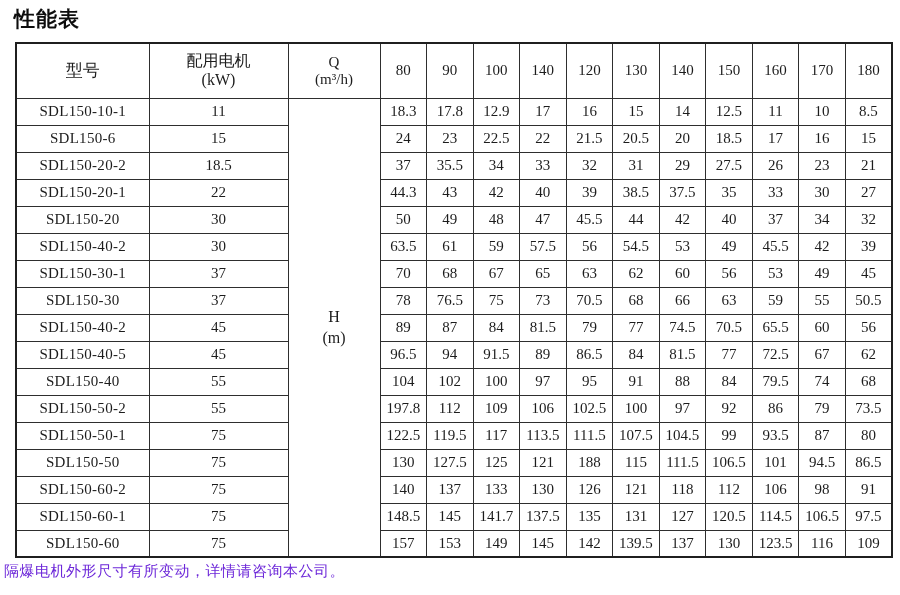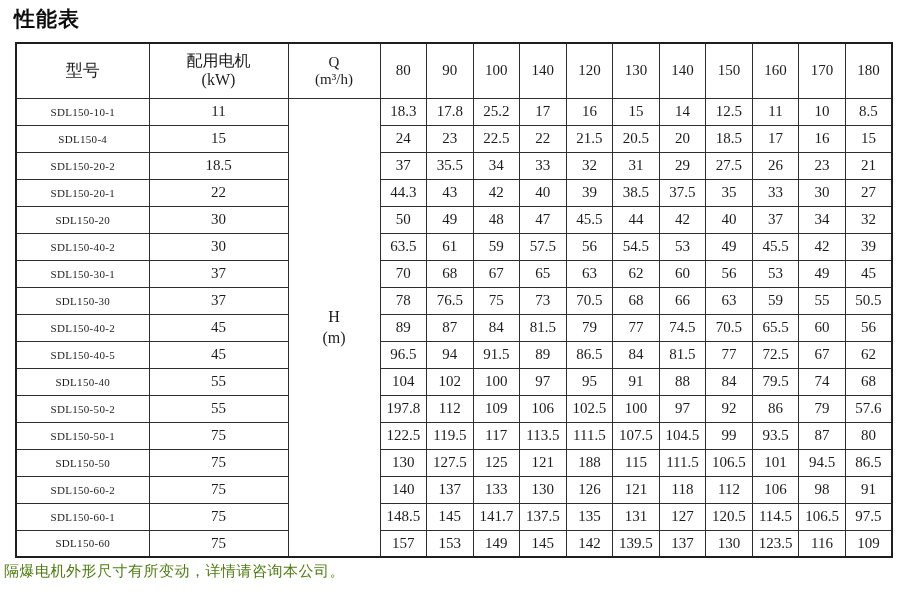--- a/index.html
+++ b/index.html
@@ -46,36 +46,36 @@
     line-height: 1.15;
   }
   th.col-model { width: 133px; font-size: 17px; }
   th.col-power { width: 139px; font-size: 16px; }
   th.col-q     { width: 92px;  font-size: 15px; }
   th.col-qval  { font-size: 15px; }
   tbody td { height: 27px; font-size: 15px; }
   td.model-cell {
     text-align: left;
     padding-left: 26px;
-    font-size: 11px;
+    font-size: 15px;
     letter-spacing: 0.3px;
   }
   td.power-cell { font-size: 15px; }
   td.h-cell {
     font-size: 16px;
     line-height: 1.35;
     vertical-align: middle;
   }
 
   .footer-note {
     position: absolute;
     left: 4px; top: 562px;
     font-family: Liberation Sans, sans-serif;
     font-size: 15px;
-    color: #4d7c0f;
+    color: #6d28d9;
     letter-spacing: 0.5px;
   }
 </style>
 </head>
 <body>
 
 <div class="page">
   <div class="title">性能表</div>
 
   <table class="perf">
@@ -103,32 +103,32 @@
           <th class="col-qval">180</th>
         </tr>
     </thead>
     <tbody>
         <tr>
           <td class="model-cell">SDL150-10-1</td>
           <td class="power-cell">11</td>
           <td class="h-cell" rowspan="17"><span>H</span><br><span>(m)</span></td>
           <td>18.3</td>
           <td>17.8</td>
-          <td>25.2</td>
+          <td>12.9</td>
           <td>17</td>
           <td>16</td>
           <td>15</td>
           <td>14</td>
           <td>12.5</td>
           <td>11</td>
           <td>10</td>
           <td>8.5</td>
         </tr>
         <tr>
-          <td class="model-cell">SDL150-4</td>
+          <td class="model-cell">SDL150-6</td>
           <td class="power-cell">15</td>
           <td>24</td>
           <td>23</td>
           <td>22.5</td>
           <td>22</td>
           <td>21.5</td>
           <td>20.5</td>
           <td>20</td>
           <td>18.5</td>
           <td>17</td>
@@ -276,21 +276,21 @@
           <td>197.8</td>
           <td>112</td>
           <td>109</td>
           <td>106</td>
           <td>102.5</td>
           <td>100</td>
           <td>97</td>
           <td>92</td>
           <td>86</td>
           <td>79</td>
-          <td>57.6</td>
+          <td>73.5</td>
         </tr>
         <tr>
           <td class="model-cell">SDL150-50-1</td>
           <td class="power-cell">75</td>
           <td>122.5</td>
           <td>119.5</td>
           <td>117</td>
           <td>113.5</td>
           <td>111.5</td>
           <td>107.5</td>

